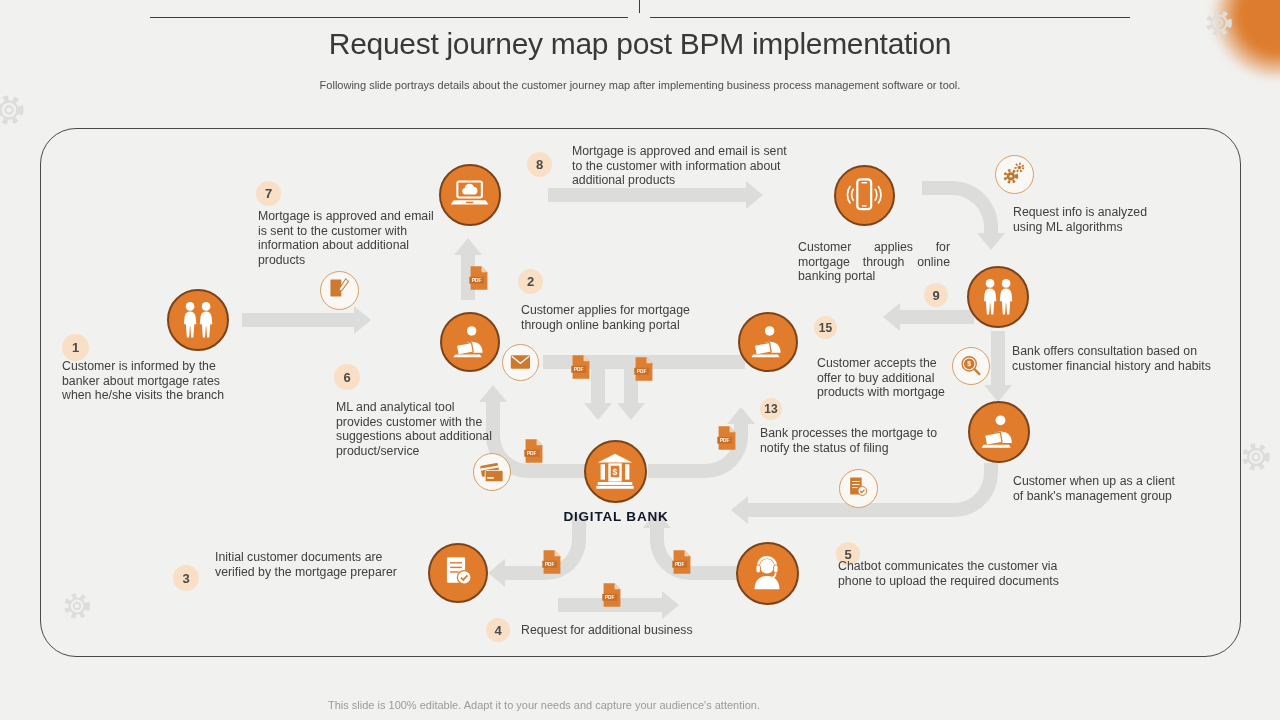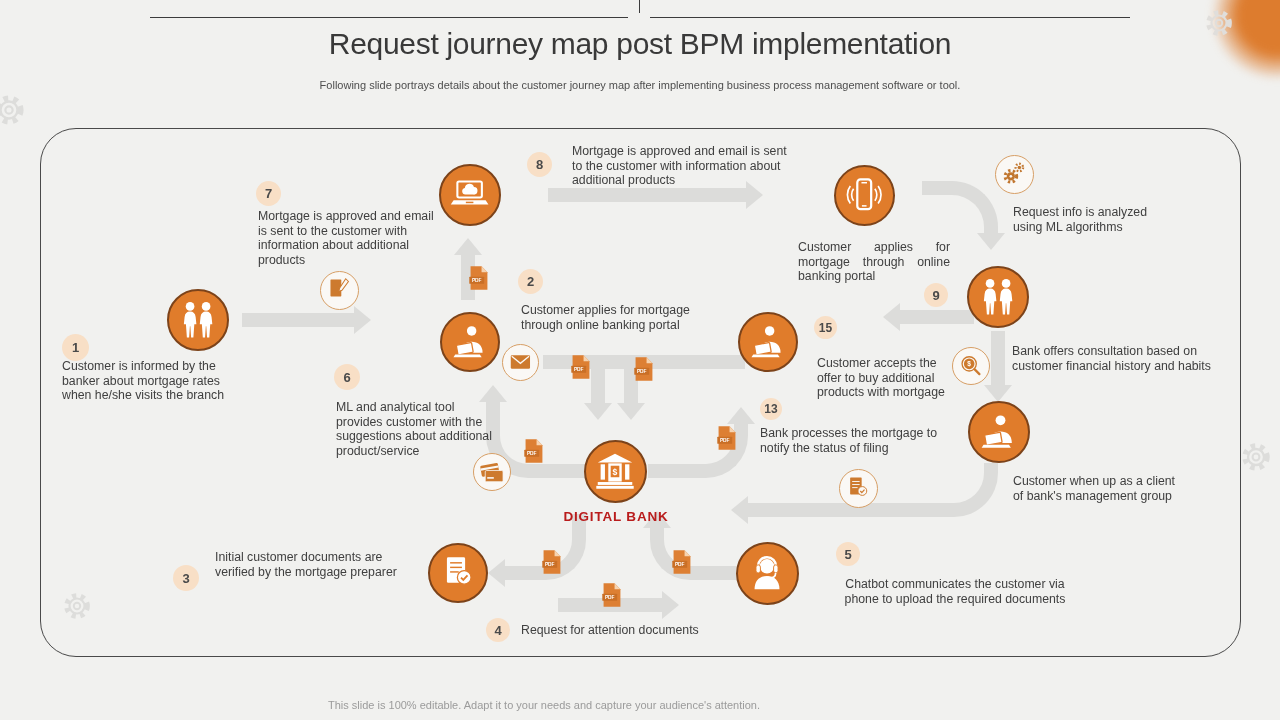--- a/index.html
+++ b/index.html
@@ -25,21 +25,21 @@
   .onode{position:absolute;border-radius:50%;background:#faf8f5;border:1.5px solid #d79f66;
          box-sizing:border-box;display:flex;align-items:center;justify-content:center;}
   .onode svg{width:88%;height:88%;}
   
   .badge{position:absolute;border-radius:50%;background:#f8dfc6;color:#4a4a4a;
          font-weight:bold;font-size:13px;display:flex;align-items:center;justify-content:center;}
   
   .txt{position:absolute;color:#404040;font-size:12.3px;line-height:1.18;}
   .justify{text-align:justify;}
   .banklabel{position:absolute;left:538px;top:509px;width:156px;text-align:center;
-             font-size:13.5px;font-weight:bold;color:#b91c1c;letter-spacing:0.8px;}
+             font-size:13.5px;font-weight:bold;color:#0f172a;letter-spacing:0.8px;}
   
   .bar{position:absolute;background:#dcdcda;}
   .elbow{position:absolute;border:0 solid #dcdcda;box-sizing:border-box;}
   .head{position:absolute;width:0;height:0;border-style:solid;}
   .hr{border-width:14px 0 14px 17px;border-color:transparent transparent transparent #dcdcda;}
   .hl{border-width:14px 17px 14px 0;border-color:transparent #dcdcda transparent transparent;}
   .hu{border-width:0 14px 17px 14px;border-color:transparent transparent #dcdcda transparent;}
   .hd{border-width:17px 14px 0 14px;border-color:#dcdcda transparent transparent transparent;}
   
   .pdf{position:absolute;width:22px;height:26px;}
@@ -347,22 +347,22 @@
 <div class="badge" style="left:334px;top:364px;width:26px;height:26px;">6</div>
 <div class="badge" style="left:256px;top:181px;width:25px;height:25px;">7</div>
 <div class="badge" style="left:527px;top:152px;width:25px;height:25px;">8</div>
 <div class="badge" style="left:924px;top:283px;width:24px;height:24px;">9</div>
 <div class="badge" style="left:814px;top:316px;width:23px;height:23px;font-size:12px;">15</div>
 <div class="badge" style="left:760px;top:398px;width:22px;height:22px;font-size:12px;">13</div>
 
 <div class="txt" style="left:62px;top:359px;width:176px;">Customer is informed by the banker about mortgage rates when he/she visits the branch</div>
 <div class="txt" style="left:521px;top:303px;width:188px;">Customer applies for mortgage through online banking portal</div>
 <div class="txt" style="left:215px;top:550px;width:192px;">Initial customer documents are verified by the mortgage preparer</div>
-<div class="txt" style="left:521px;top:623px;width:230px;">Request for attention documents</div>
-<div class="txt" style="left:838px;top:577px;width:234px;text-align:center;">Chatbot communicates the customer via phone to upload the required documents</div>
+<div class="txt" style="left:521px;top:623px;width:230px;">Request for additional business</div>
+<div class="txt" style="left:838px;top:559px;width:234px;">Chatbot communicates the customer via phone to upload the required documents</div>
 <div class="txt" style="left:336px;top:400px;width:162px;">ML and analytical tool provides customer with the suggestions about additional product/service</div>
 <div class="txt" style="left:258px;top:209px;width:176px;">Mortgage is approved and email is sent to the customer with information about additional products</div>
 <div class="txt" style="left:572px;top:144px;width:222px;">Mortgage is approved and email is sent to the customer with information about additional products</div>
 <div class="txt justify" style="left:798px;top:240px;width:152px;">Customer applies for mortgage through online banking portal</div>
 <div class="txt" style="left:817px;top:345px;width:142px;margin-top:11px;">Customer accepts the offer to buy additional products with mortgage</div>
 <div class="txt" style="left:760px;top:426px;width:186px;">Bank processes the mortgage to notify the status of filing</div>
 
 <div class="txt" style="left:1013px;top:205px;width:158px;">Request info is analyzed using ML algorithms</div>
 <div class="txt" style="left:1012px;top:344px;width:200px;">Bank offers consultation based on customer financial history and habits</div>
 <div class="txt" style="left:1013px;top:474px;width:172px;">Customer when up as a client of bank's management group</div>

